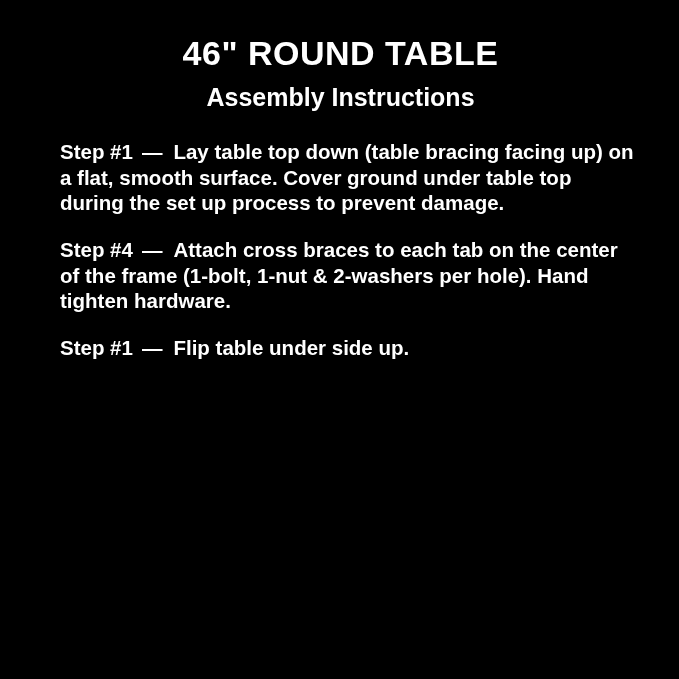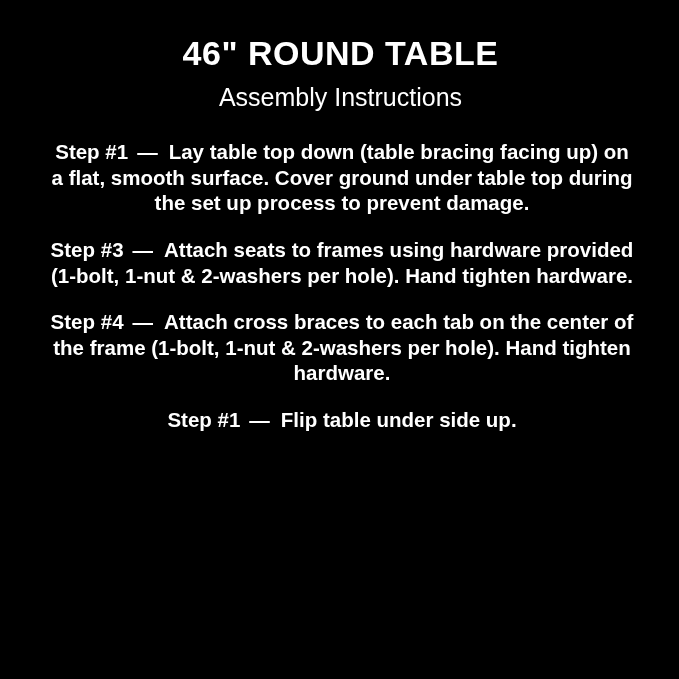--- a/index.html
+++ b/index.html
@@ -23,29 +23,29 @@
   .title {
     text-align: center;
     font-size: 34px;
     font-weight: 800;
     letter-spacing: 0.5px;
     margin: 0 0 10px 0;
   }
   .subtitle {
     text-align: center;
     font-size: 25px;
-    font-weight: 400;
+    font-weight: 700;
     margin: 0 0 27px 0;
   }
   .step {
     font-size: 20.5px;
     font-weight: 700;
     line-height: 1.25;
-    margin: 0 0 21px 3px;
-    text-align: center;
+    margin: 0 0 21px 16px;
+    text-align: left;
   }
   .step-label {
     font-weight: 800;
   }
   .dash {
     display: inline-block;
     margin: 0 11px 0 9px;
   }
 </style>
 </head>
@@ -53,23 +53,20 @@
 
 <div class="card">
   <h1 class="title">46" ROUND TABLE</h1>
   <h2 class="subtitle">Assembly Instructions</h2>
 
   <p class="step">
     <span class="step-label">Step #1</span><span class="dash">—</span><span>Lay table top down (table bracing facing up) on a flat, smooth surface. Cover ground under table top during the set up process to prevent damage.</span>
   </p>
 
 
-  <p class="step">
-    <span class="step-label">Step #3</span><span class="dash">—</span><span>Attach seats to frames using hardware provided (1-bolt, 1-nut &amp; 2-washers per hole). Hand tighten hardware.</span>
-  </p>
 
   <p class="step">
     <span class="step-label">Step #4</span><span class="dash">—</span><span>Attach cross braces to each tab on the center of the frame (1-bolt, 1-nut &amp; 2-washers per hole). Hand tighten hardware.</span>
   </p>
 
   <p class="step">
     <span class="step-label">Step #1</span><span class="dash">—</span><span>Flip table under side up.</span>
   </p>
 
 </div>

